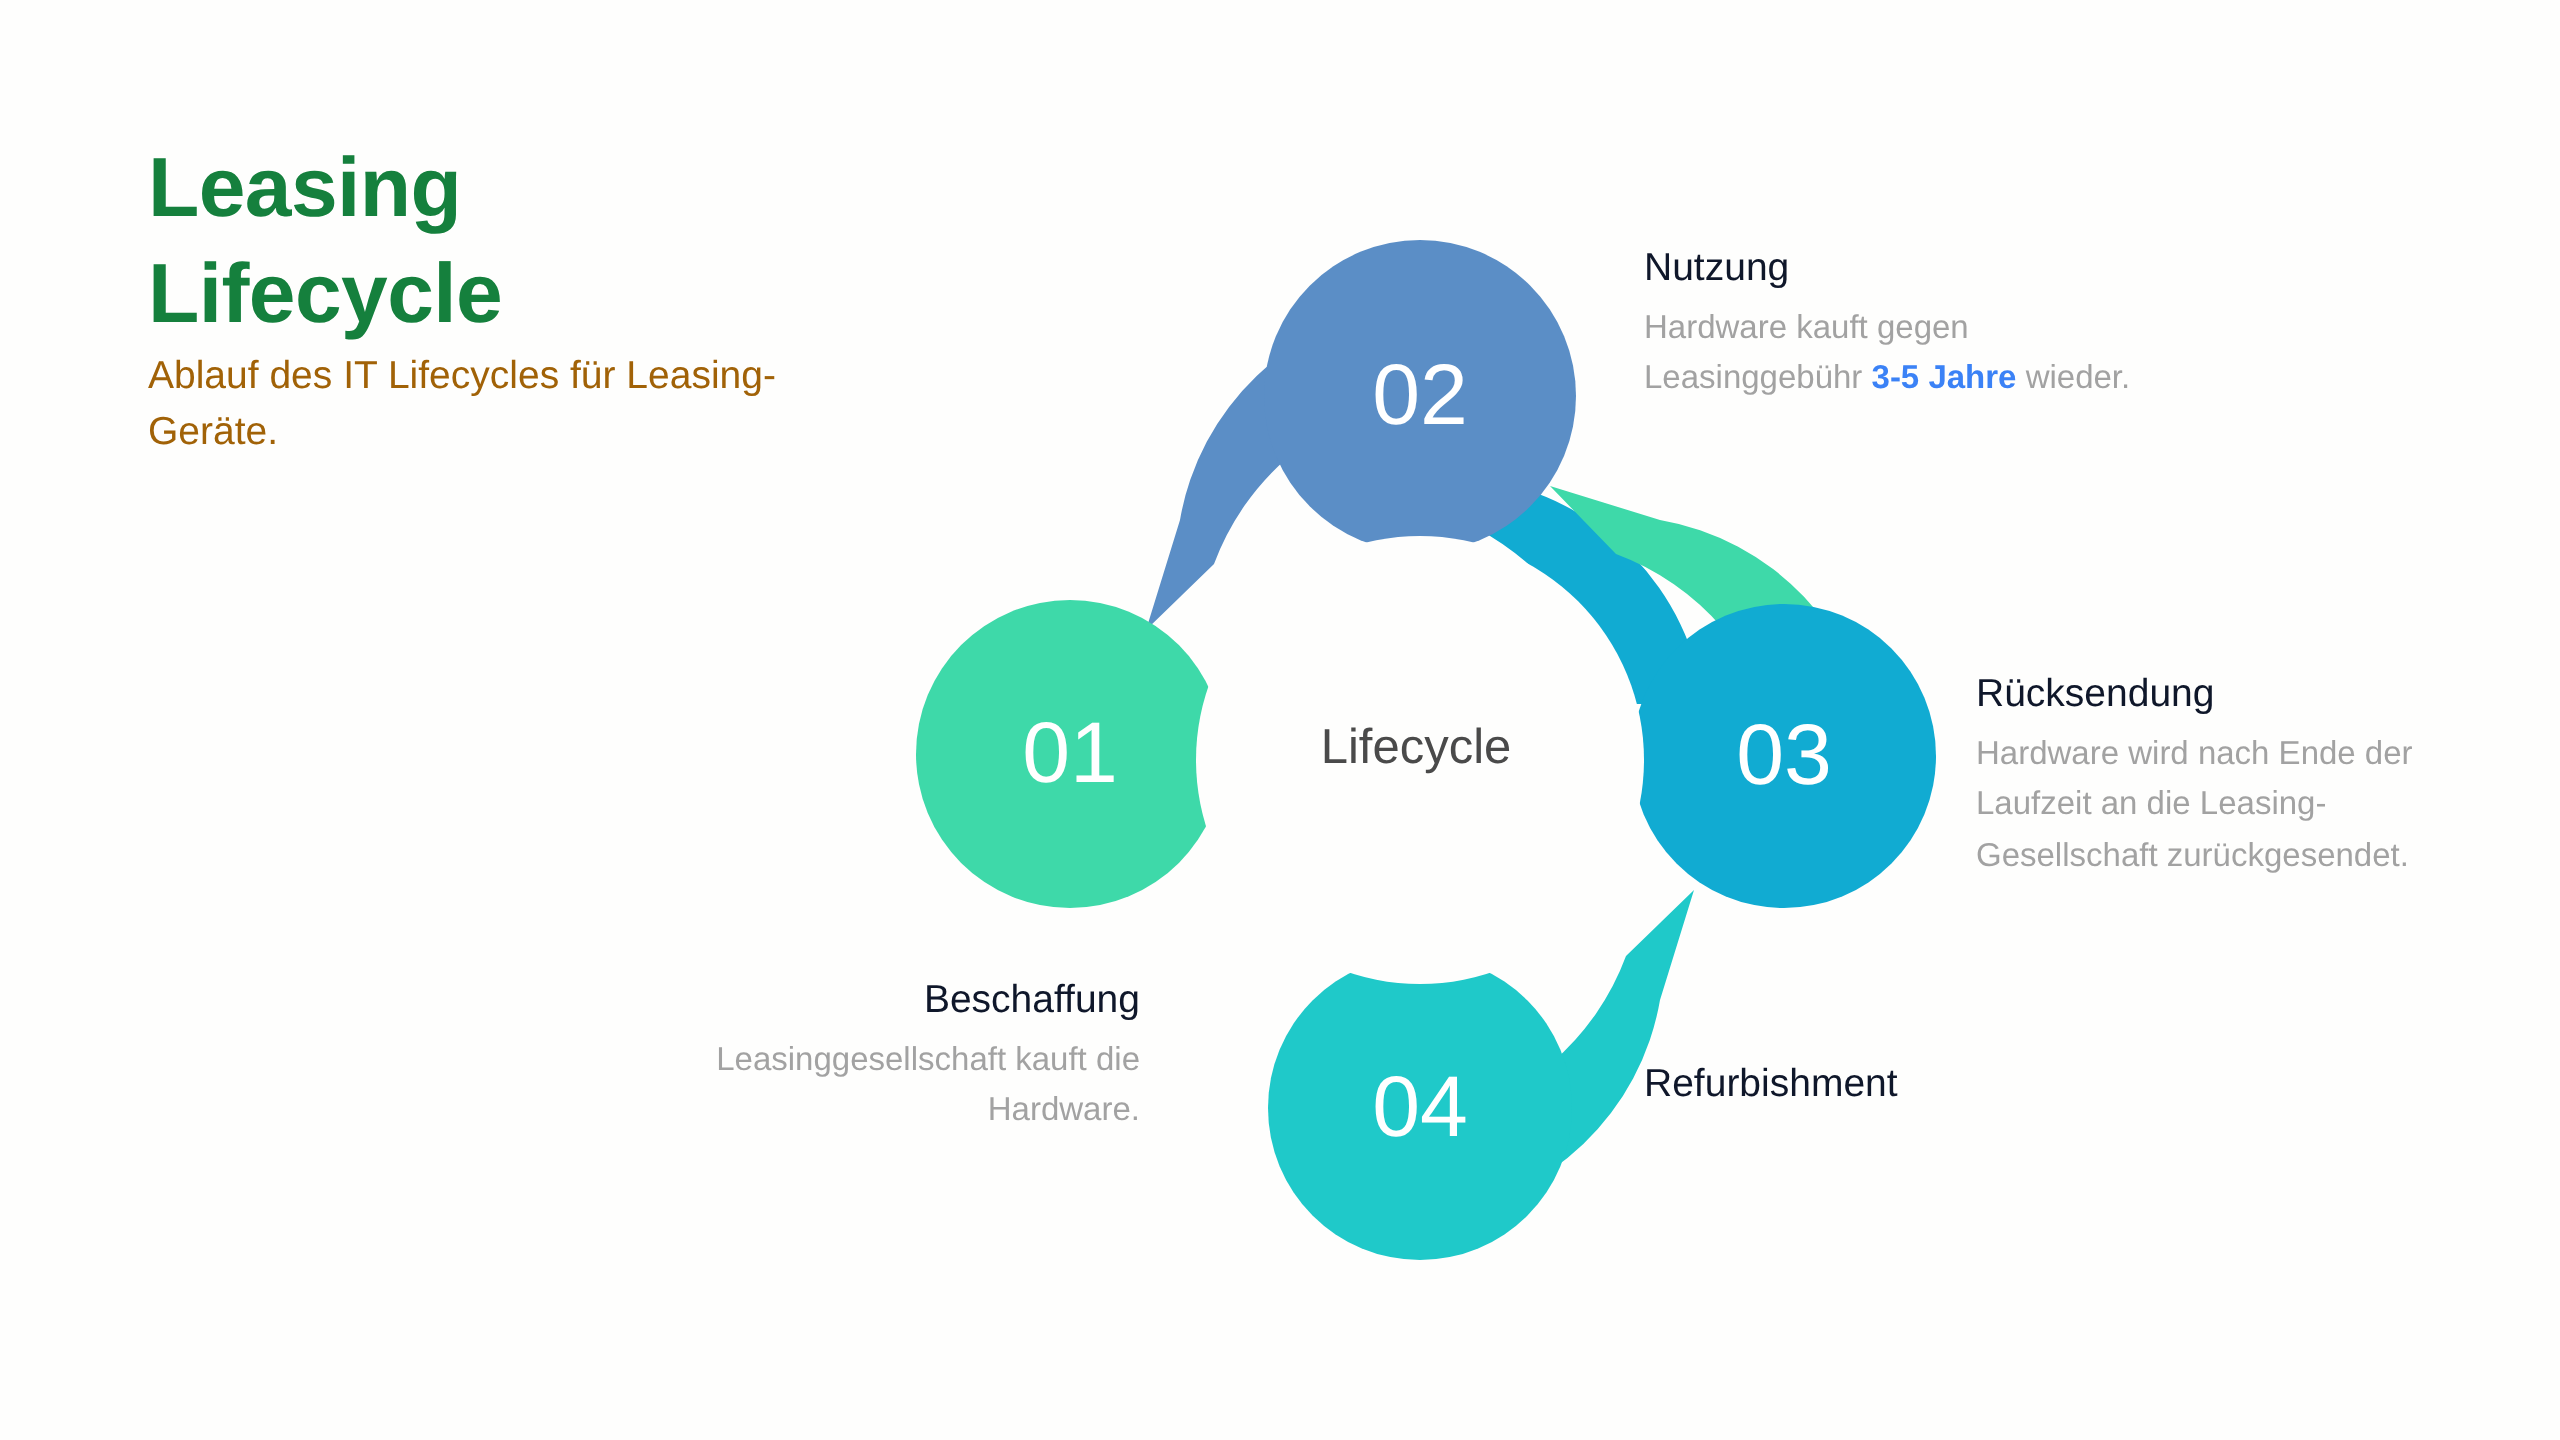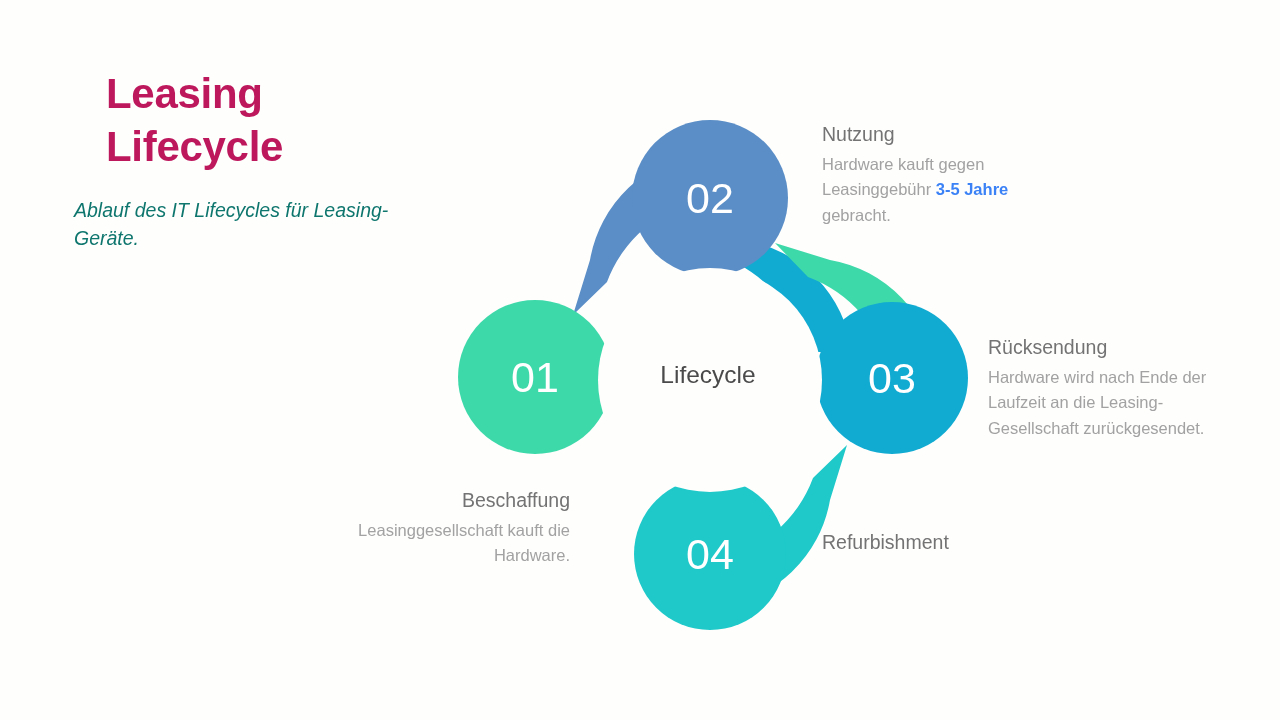--- a/index.html
+++ b/index.html
@@ -18,33 +18,30 @@
   
   #heading-block {
     position: absolute;
     left: 74px;
     top: 68px;
     width: 330px;
   }
   .title-line {
     font-size: 42px;
     font-weight: bold;
-    color: #be185d;
+    color: #15803d;
     line-height: 1.26;
     letter-spacing: -0.3px;
     white-space: nowrap;
-    margin-left: 32px;
   }
   #subtitle {
-    margin-top: 22px;
     font-size: 19.5px;
-    color: #0f766e;
+    color: #a16207;
     line-height: 1.46;
     font-weight: normal;
-    font-style: italic;
   }
 
   
   #diagram {
     position: absolute;
     left: 440px;
     top: 110px;
     width: 540px;
     height: 540px;
     text-align: center;
@@ -65,21 +62,21 @@
     font-size: 24.5px;
     fill: #4a4a4a;
   }
 
   
   .caption {
     position: absolute;
   }
   .caption-title {
     font-size: 19.5px;
-    color: #737373;
+    color: #0f172a;
     line-height: 1.3;
     margin-bottom: 5px;
     font-weight: normal;
   }
   .caption-body {
     font-size: 16.5px;
     color: #a2a2a2;
     line-height: 1.52;
   }
   .caption-body b {
@@ -147,21 +144,21 @@
     <circle cx="95" cy="267" r="77" fill="#3ed9a9"></circle>
     <text class="circle-number" x="95" y="267" text-anchor="middle" dominant-baseline="central">01</text>
 
     <circle cx="270" cy="270" r="112" fill="#fefefd"></circle>
     <text class="center-label" x="268" y="264" text-anchor="middle" dominant-baseline="central">Lifecycle</text>
   </svg>
 </div>
 
 <div class="caption" id="caption-nutzung">
   <div class="caption-title">Nutzung</div>
-  <div class="caption-body"><span>Hardware kauft gegen Leasinggebühr </span><b>3-5 Jahre</b><span> gebracht.</span></div>
+  <div class="caption-body"><span>Hardware kauft gegen Leasinggebühr </span><b>3-5 Jahre</b><span> wieder.</span></div>
 </div>
 
 <div class="caption" id="caption-ruecksendung">
   <div class="caption-title">Rücksendung</div>
   <div class="caption-body">Hardware wird nach Ende der Laufzeit an die Leasing-Gesellschaft zurückgesendet.</div>
 </div>
 
 <div class="caption" id="caption-refurbishment">
   <div class="caption-title">Refurbishment</div>
 </div>

